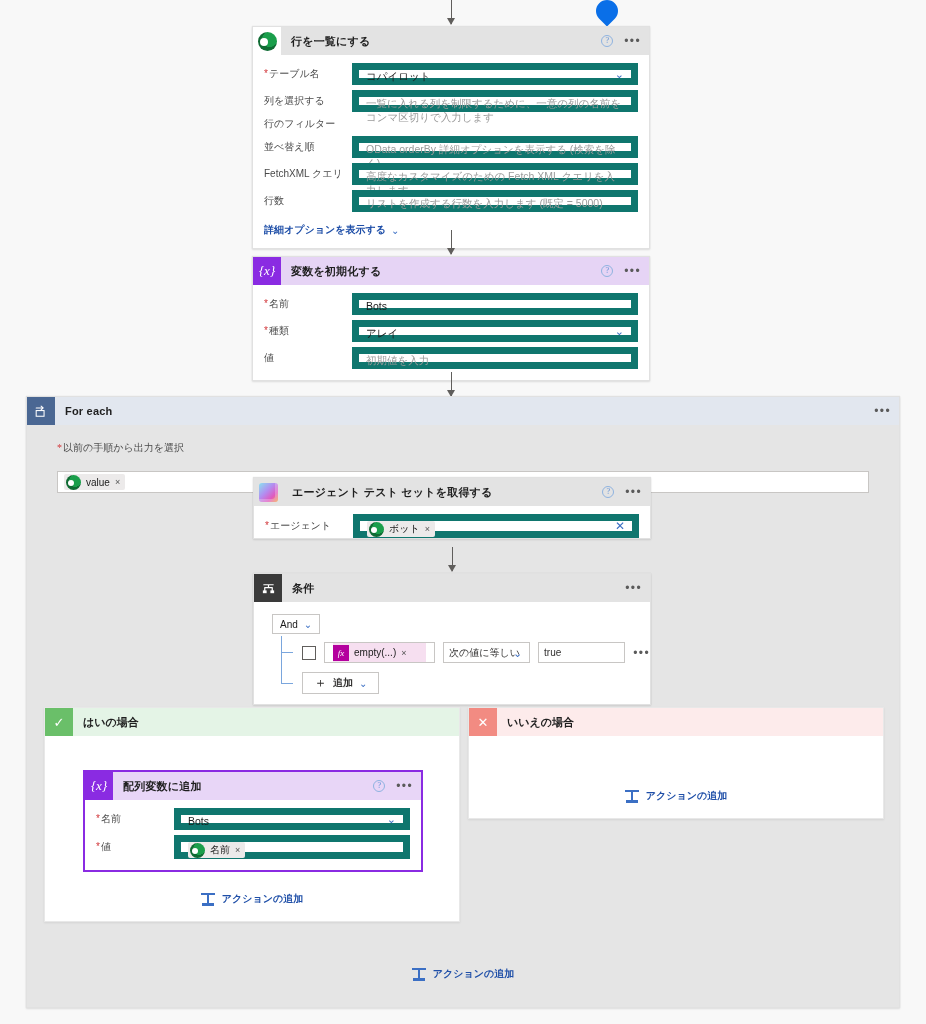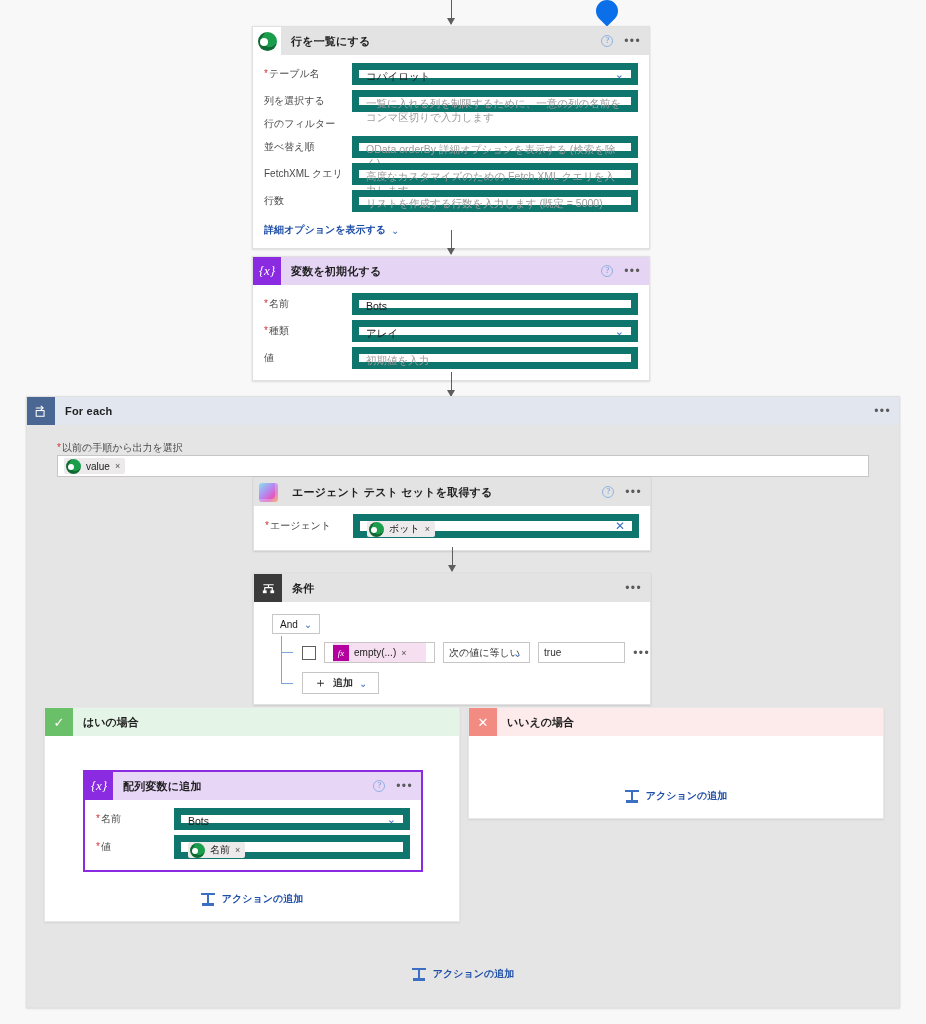--- a/index.html
+++ b/index.html
@@ -177,21 +177,21 @@
   }
   .add-pill {
     display: inline-flex; align-items: center; gap: 6px;
     border: 1px solid #c8c6c4; background: #fff; height: 22px;
     padding: 0 11px; font-size: 10px; font-weight: bold; margin: 9px 0 0 30px;
   }
   .tree-line { position: absolute; background: #7aa6dd; }
 
   
   .fe-select { position: absolute; left: 30px; top: 44px; right: 30px; }
-  .fe-label { font-size: 10px; color: #4a4a4a; margin-bottom: 0; }
+  .fe-label { font-size: 10px; color: #4a4a4a; margin-bottom: 16px; font-family: Liberation Serif, serif; }
   .fe-field {
     border: 1px solid #c8c6c4; background: #fff; height: 22px;
     display: flex; align-items: center; padding: 0 6px;
   }
 
   
   .cursor-dot {
     position: absolute; width: 22px; height: 22px;
     background: #0a6fe8; border-radius: 50% 50% 50% 0;
     transform: rotate(-45deg);
@@ -324,21 +324,21 @@
       <div class="card-head hd-copilot">
         <div class="head-icon">
           <div class="cps"></div>
         </div>
         <div class="head-title">エージェント テスト セットを取得する</div>
         <div class="head-actions">
           <div class="q-icon">?</div>
           <div class="ellipsis">•••</div>
         </div>
       </div>
-      <div class="card-body" style="padding-bottom:12px;">
+      <div class="card-body" style="padding-bottom:0;">
         <div class="row" style="margin-bottom:0;">
           <div class="row-label req">エージェント</div>
           <div class="field" style="height:24px;">
             <span class="token">
               <span class="dv"></span>
               <span>ボット</span>
               <span class="tx">×</span>
             </span>
             <span class="chev" style="color:#3b6fc4; font-size:12px;">✕</span>
           </div>

